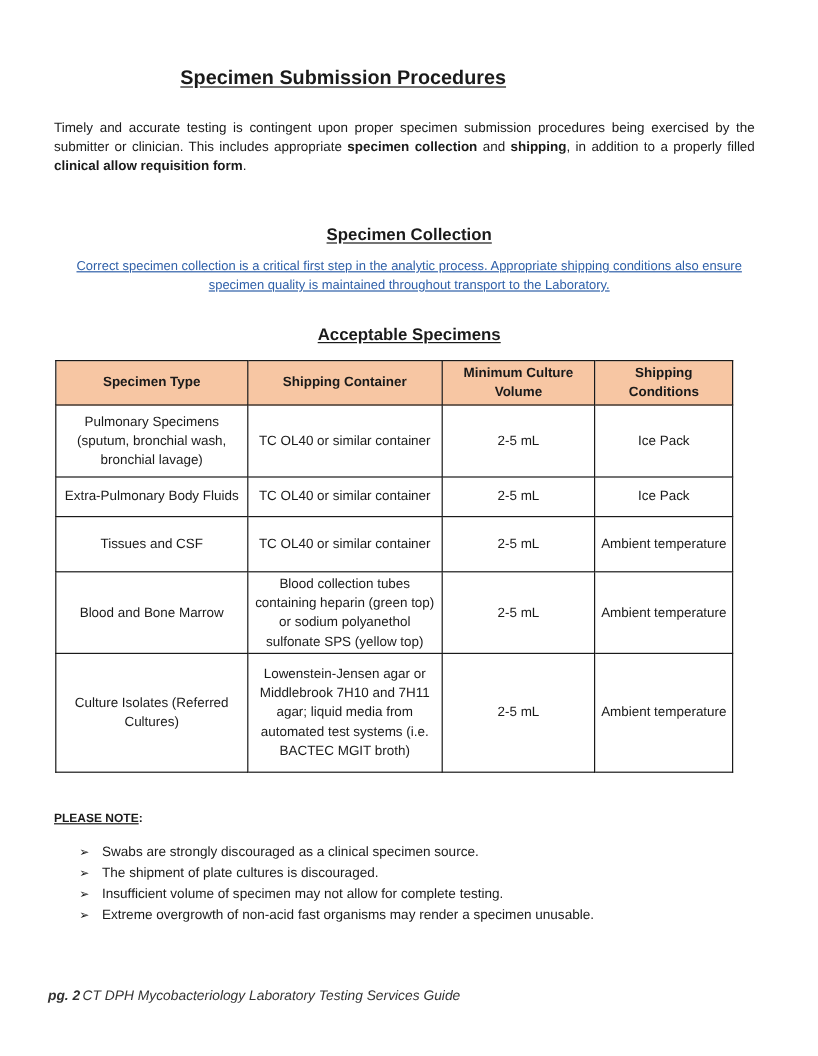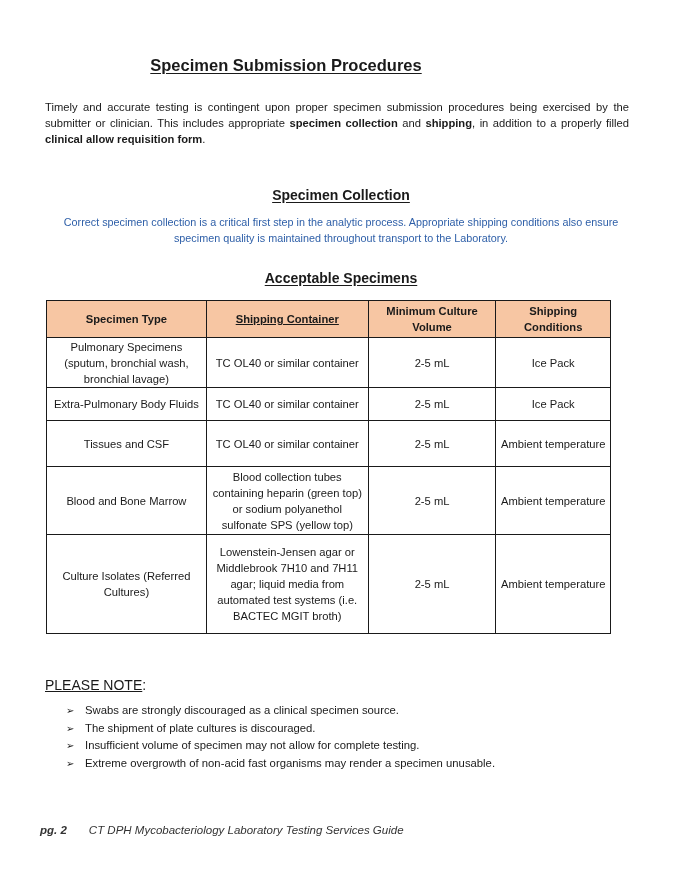--- a/index.html
+++ b/index.html
@@ -8,35 +8,35 @@
     .page { position: absolute; left: 0; top: 0; width: 682px; height: 880px; }
     .title { position: absolute; top: 56px; left: 0; width: 572px; text-align: center;
       font-size: 16.5px; font-weight: bold; }
     .title span { text-decoration: underline; text-underline-offset: 2px; }
     .intro { position: absolute; top: 99px; left: 45px; width: 584px; font-size: 11.2px;
       line-height: 16px; text-align: justify; }
     .intro b { font-weight: bold; }
     .h2 { position: absolute; left: 0; width: 682px; text-align: center; font-size: 14px; font-weight: bold; }
     .h2 span { text-decoration: underline; text-underline-offset: 2px; }
     .link { position: absolute; top: 214px; left: 45px; width: 592px; text-align: center;
-      font-size: 10.8px; line-height: 16px; color: #2e5fa8; cursor: pointer; }
+      font-size: 10.8px; line-height: 16px; color: #2e5fa8; text-decoration: underline; cursor: pointer; }
     table.spec { position: absolute; top: 300px; left: 46px; width: 565px; border-collapse: collapse;
       font-size: 11.2px; }
     table.spec th, table.spec td { border: 1px solid #1a1a1a; text-align: center; vertical-align: middle;
       padding: 0 4px; line-height: 16px; }
     table.spec th { background: #f7c6a3; font-weight: bold; height: 36px; }
-    .c1 { width: 150px; } .c2 { width: 152px; text-decoration: underline; } .c3 { width: 118px; } .c4 { width: 105px; }
-    .note-label { position: absolute; top: 677px; left: 45px; font-size: 14px; font-weight: normal; }
+    .c1 { width: 150px; } .c2 { width: 152px; } .c3 { width: 118px; } .c4 { width: 105px; }
+    .note-label { position: absolute; top: 677px; left: 45px; font-size: 10px; font-weight: bold; }
     .note-label span { text-decoration: underline; }
     ul.notes { position: absolute; top: 702px; left: 66px; margin: 0; padding: 0; list-style: none;
       font-size: 11.3px; line-height: 17.5px; }
     ul.notes li { display: flex; align-items: center; }
     ul.notes .arrow { width: 19px; font-size: 10px; }
     .footer { position: absolute; top: 824px; left: 40px; font-size: 11.5px; font-style: italic; color: #333; }
-    .footer b { font-weight: bold; margin-right: 22px; }
+    .footer b { font-weight: bold; margin-right: 2px; }
   </style>
 </head>
 <body>
 
 <div class="page">
   <div class="title"><span>Specimen Submission Procedures</span></div>
 
   <div class="intro"><span>Timely and accurate testing is contingent upon proper specimen submission procedures being exercised by the submitter or clinician. This includes appropriate </span><b>specimen collection</b><span> and </span><b>shipping</b><span>, in addition to a properly filled </span><b>clinical allow requisition form</b><span>.</span></div>
 
   <div class="h2" style="top:187px;"><span>Specimen Collection</span></div>
@@ -48,21 +48,21 @@
   <table class="spec">
     <thead>
       <tr>
         <th class="c1">Specimen Type</th>
         <th class="c2">Shipping Container</th>
         <th class="c3">Minimum Culture Volume</th>
         <th class="c4">Shipping Conditions</th>
       </tr>
     </thead>
     <tbody>
-      <tr style="height:50px;padding-left:40px;">
+      <tr style="height:60px;padding-left:40px;">
         <td>Pulmonary Specimens (sputum, bronchial wash, bronchial lavage)</td>
         <td>TC OL40 or similar container</td>
         <td>2-5 mL</td>
         <td>Ice Pack</td>
       </tr>
       <tr style="height:33px;">
         <td>Extra-Pulmonary Body Fluids</td>
         <td>TC OL40 or similar container</td>
         <td>2-5 mL</td>
         <td>Ice Pack</td>

